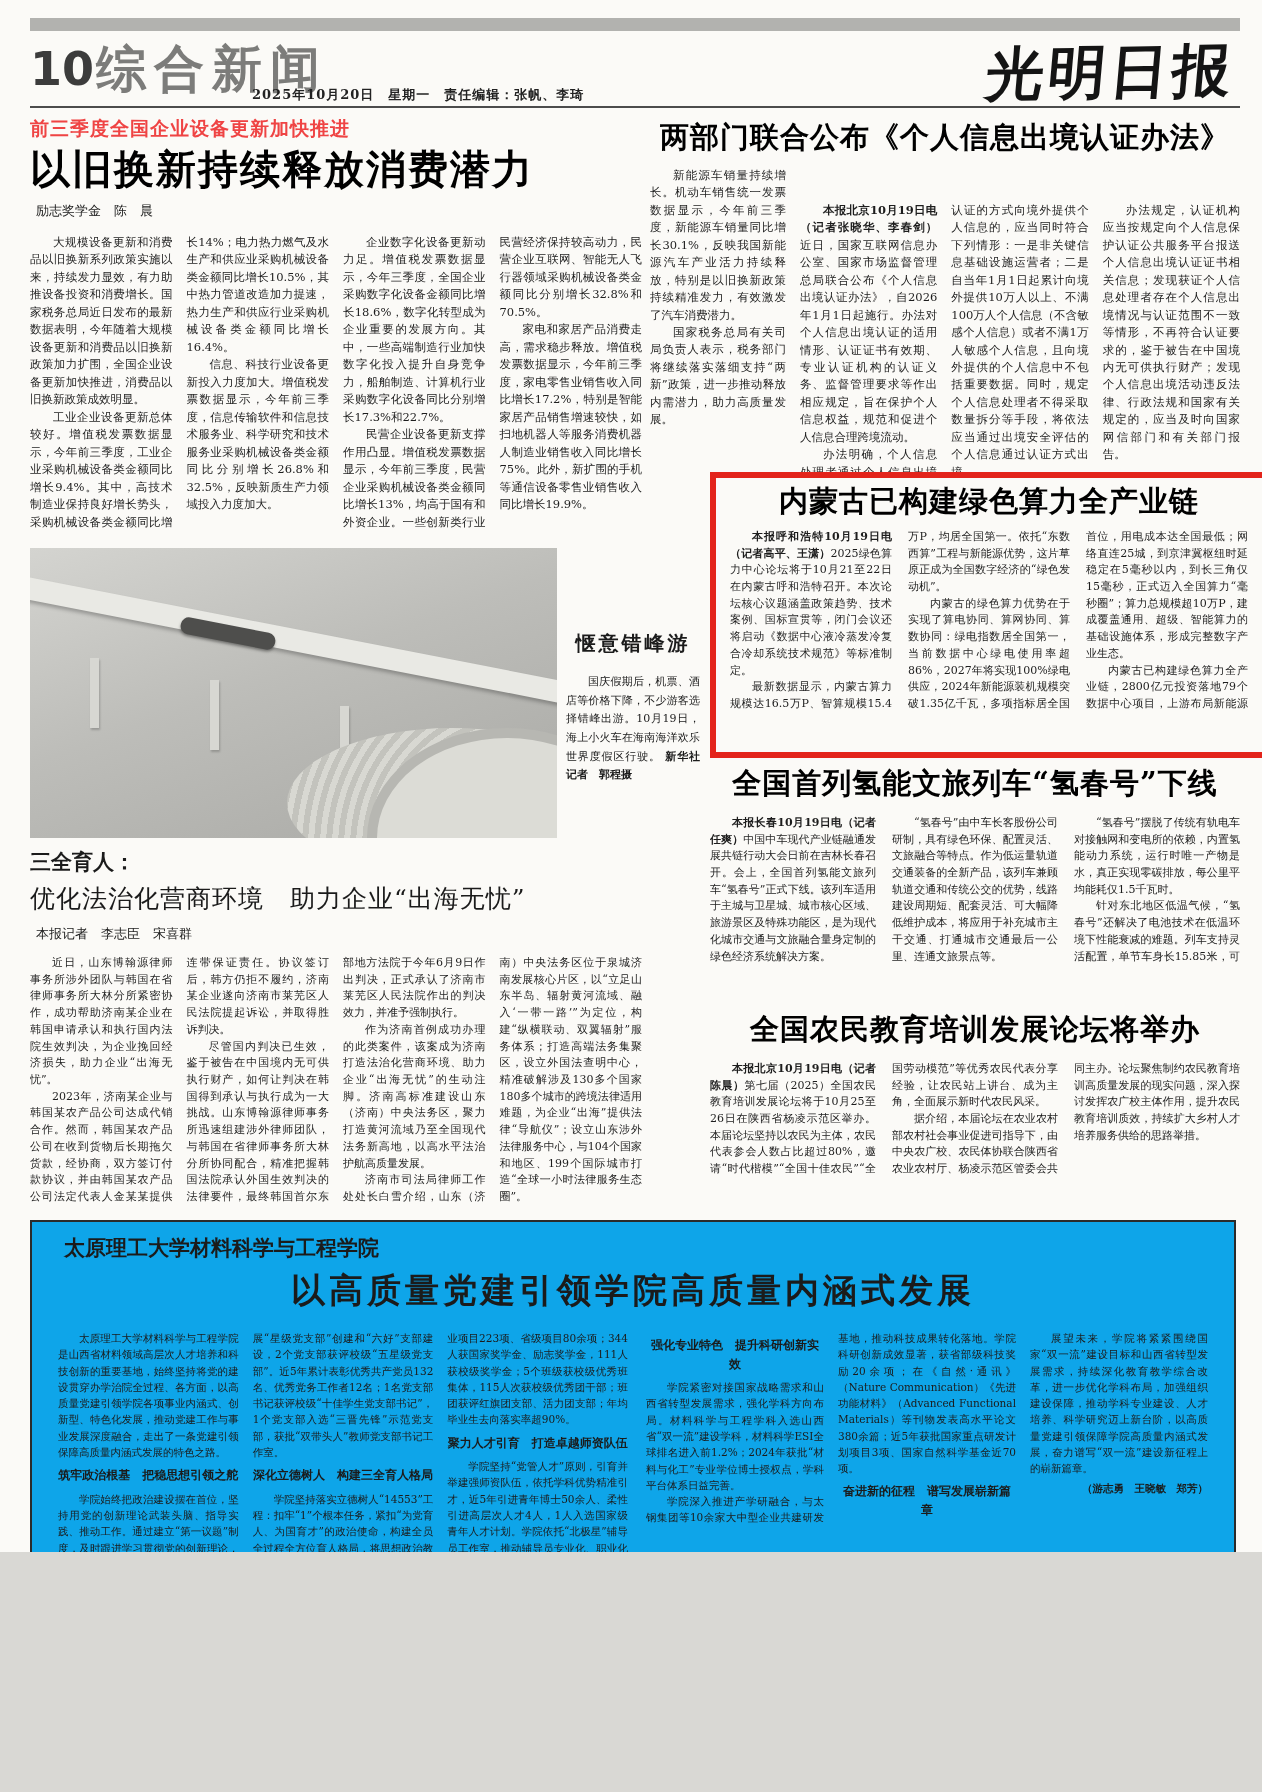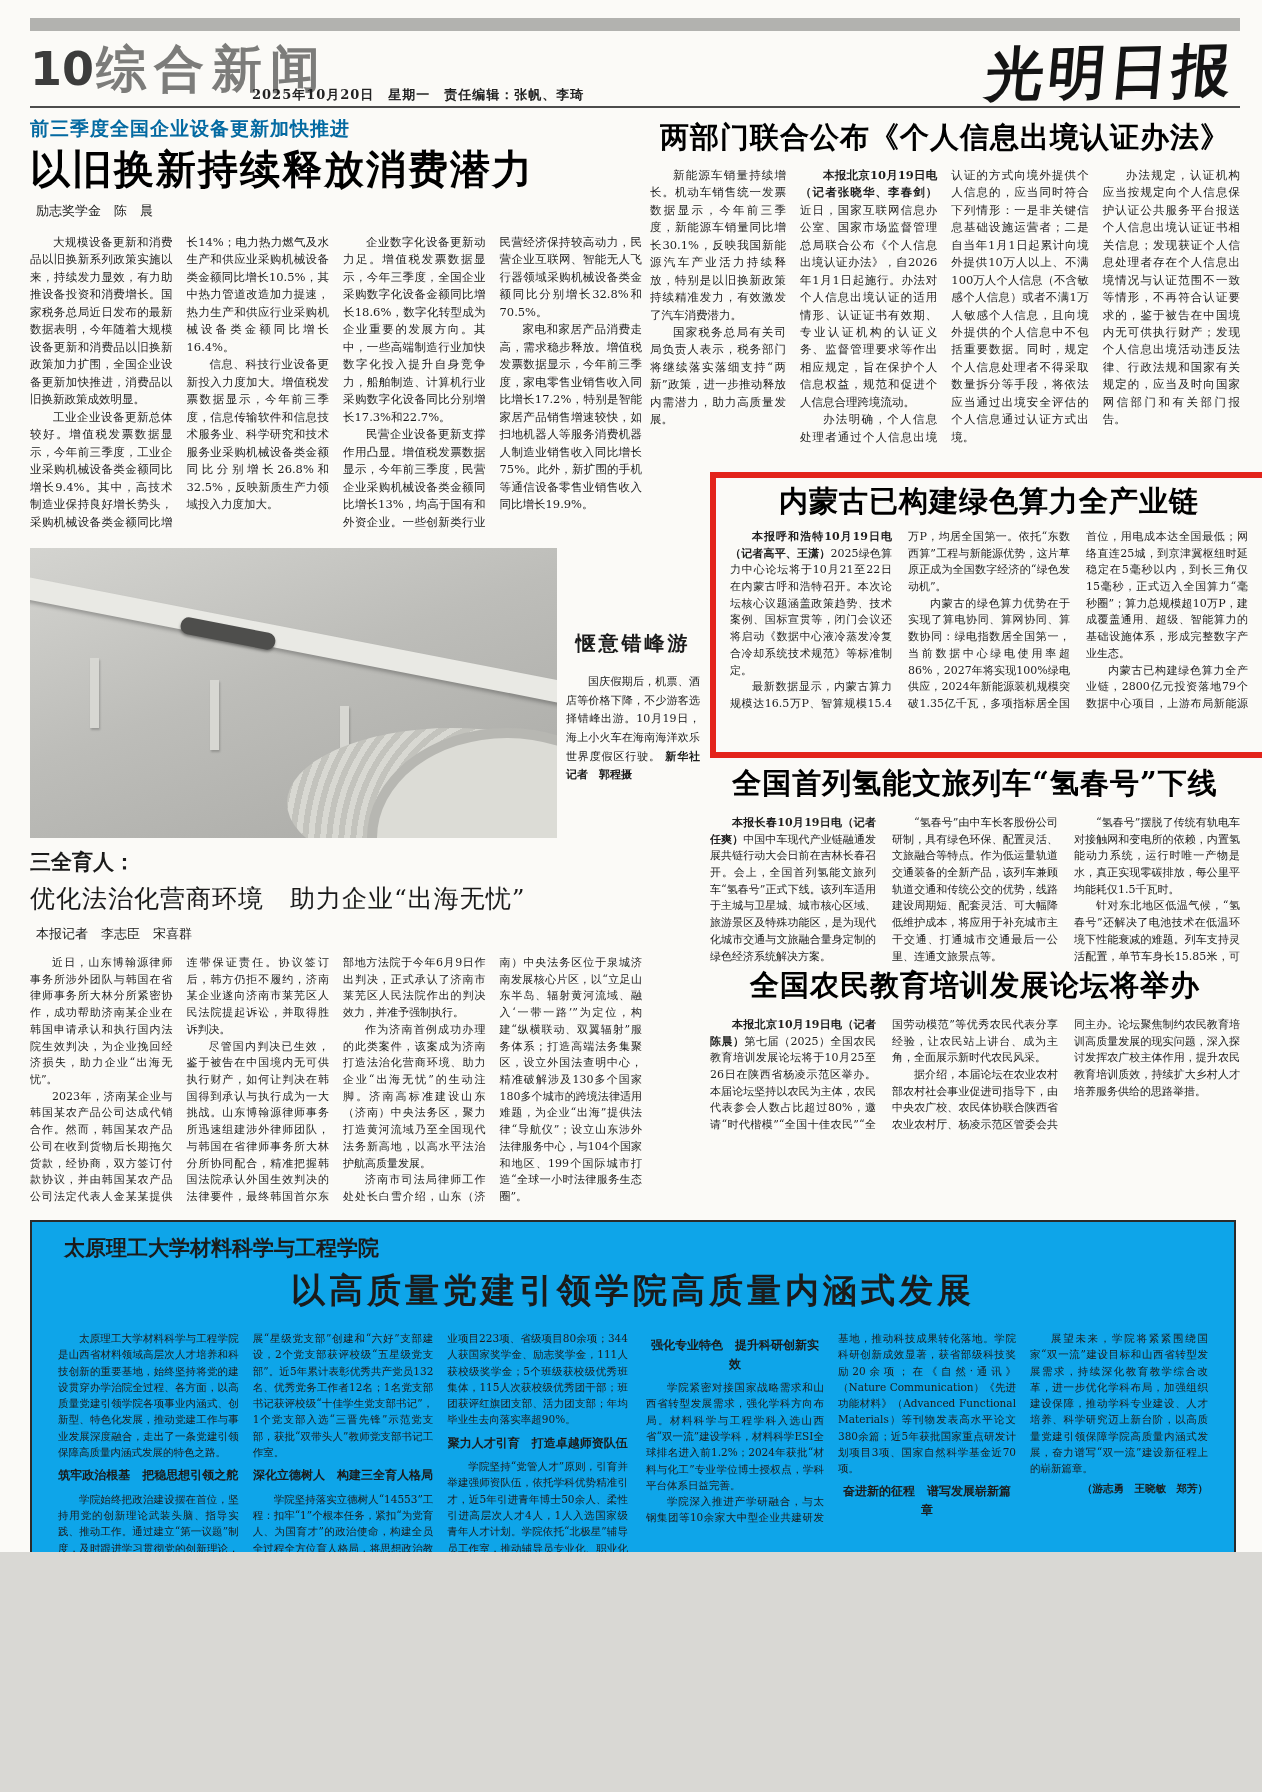--- a/index.html
+++ b/index.html
@@ -9,37 +9,37 @@
   .topbar{position:absolute;left:30px;top:18px;width:1210px;height:13px;background:#b2b2af;}
   .pageno{position:absolute;left:30px;top:42px;font-size:46px;font-weight:bold;color:#3c3c3c;
           font-family:"DejaVu Sans","Liberation Sans",sans-serif;}
   .section-name{position:absolute;left:96px;top:36px;font-size:50px;font-weight:900;color:#7c7c7a;
           letter-spacing:8px;font-family:"DejaVu Sans","Liberation Sans",sans-serif;}
   .dateline{position:absolute;left:252px;top:86px;font-size:13px;font-weight:bold;color:#222;letter-spacing:1px;}
   .masthead{position:absolute;right:28px;top:34px;font-size:58px;font-weight:900;color:#141414;
           letter-spacing:4px;transform:skewX(-6deg) rotate(-1deg);font-family:"DejaVu Serif","Liberation Serif",serif;}
   .headrule{position:absolute;left:30px;top:106px;width:1210px;height:2px;background:#4c4c4c;}
   
-  .kicker{font-size:19px;font-weight:bold;color:#0369a1;letter-spacing:1px;margin:0;}
+  .kicker{font-size:19px;font-weight:bold;color:#ef4444;letter-spacing:1px;margin:0;}
   .headline-xl{font-size:40px;font-weight:900;letter-spacing:2px;color:#000;margin:4px 0 0 0;line-height:1.15;}
   .headline-lg{font-size:29px;font-weight:900;letter-spacing:1px;color:#000;margin:0;text-align:center;line-height:1.2;}
   .byline{font-size:13px;color:#222;margin:10px 0 0 6px;}
   .col-body{text-align:justify;font-size:11.5px;line-height:1.52;color:#1d1d1d;overflow:hidden;}
   .para{margin:0;text-indent:2em;}
   .lead{font-weight:bold;}
   .subhead{margin:6px 0;text-indent:0;text-align:center;font-weight:bold;font-size:12px;}
   .authors{margin:4px 0 0 0;text-indent:0;text-align:right;font-weight:bold;}
   
   .art-tradein{position:absolute;left:30px;top:116px;width:612px;}
   .art-tradein .body{margin-top:14px;height:300px;column-count:4;column-gap:14px;}
   
   .art-pipl{position:absolute;left:650px;top:120px;width:590px;}
   .art-pipl .bodyrow{display:flex;margin-top:12px;gap:14px;}
   .tailcol{width:136px;height:292px;overflow:hidden;}
-  .piplcols{width:440px;height:292px;column-count:3;column-gap:14px;}
+  .piplcols{width:440px;height:292px;column-count:3;column-gap:14px;margin-top:35px;}
   
   .redbox{position:absolute;left:710px;top:472px;width:518px;height:268px;border:6px solid #e3241b;
           background:#fbfaf7;padding:6px 14px 0 14px;}
   .redbox .body{margin-top:10px;height:198px;column-count:3;column-gap:16px;font-size:11px;}
   
   .photo{position:absolute;left:30px;top:548px;width:527px;height:290px;overflow:hidden;
          background:linear-gradient(160deg,#d4d4d0 0%,#bdbdb9 45%,#a9a9a5 100%);}
   .track{position:absolute;left:-40px;top:90px;width:700px;height:22px;background:#e9e9e4;
          transform:rotate(11deg);box-shadow:0 3px 4px rgba(0,0,0,.25);}
   .pier{position:absolute;width:9px;height:70px;background:#d7d7d2;box-shadow:1px 2px 2px rgba(0,0,0,.2);}
@@ -49,21 +49,21 @@
          background:repeating-radial-gradient(circle at 70% 80%, #d8d8d2 0 6px, #c3c3bd 6px 12px);}
   .plaza{position:absolute;right:-90px;bottom:-110px;width:260px;height:200px;border-radius:50%;
          background:#dcdcd6;border:10px solid #b7b7b2;}
   .caption-col{position:absolute;left:566px;top:556px;width:134px;height:282px;}
   .caption-title{margin-top:74px;text-align:center;font-size:20px;font-weight:900;letter-spacing:3px;}
   .caption-text{margin-top:16px;font-size:11px;line-height:1.7;text-align:justify;text-indent:2em;}
   .caption-credit{font-weight:bold;}
   
   .art-hydro{position:absolute;left:710px;top:766px;width:530px;}
   .art-hydro .body{margin-top:14px;height:156px;column-count:3;column-gap:16px;font-size:11px;}
-  .art-farmer{position:absolute;left:710px;top:968px;width:530px;}
+  .art-farmer{position:absolute;left:710px;top:1012px;width:530px;}
   .art-farmer .body{margin-top:14px;height:142px;column-count:3;column-gap:16px;font-size:11px;}
   
   .art-jinan{position:absolute;left:30px;top:848px;width:612px;}
   .art-jinan .kicker2{font-size:21px;font-weight:900;margin:0;}
   .art-jinan .headline2{font-size:25px;font-weight:400;letter-spacing:1px;margin:6px 0 0 0;}
   .art-jinan .body{margin-top:12px;height:256px;column-count:4;column-gap:14px;font-size:11px;}
   
   .adbox{position:absolute;left:30px;top:1220px;width:1206px;height:526px;border:2px solid #2b2b2b;
          padding:10px 26px;box-sizing:border-box;background:#0ea5e9;}
   .ad-kicker{font-size:21px;font-weight:900;margin:2px 0 0 6px;}

